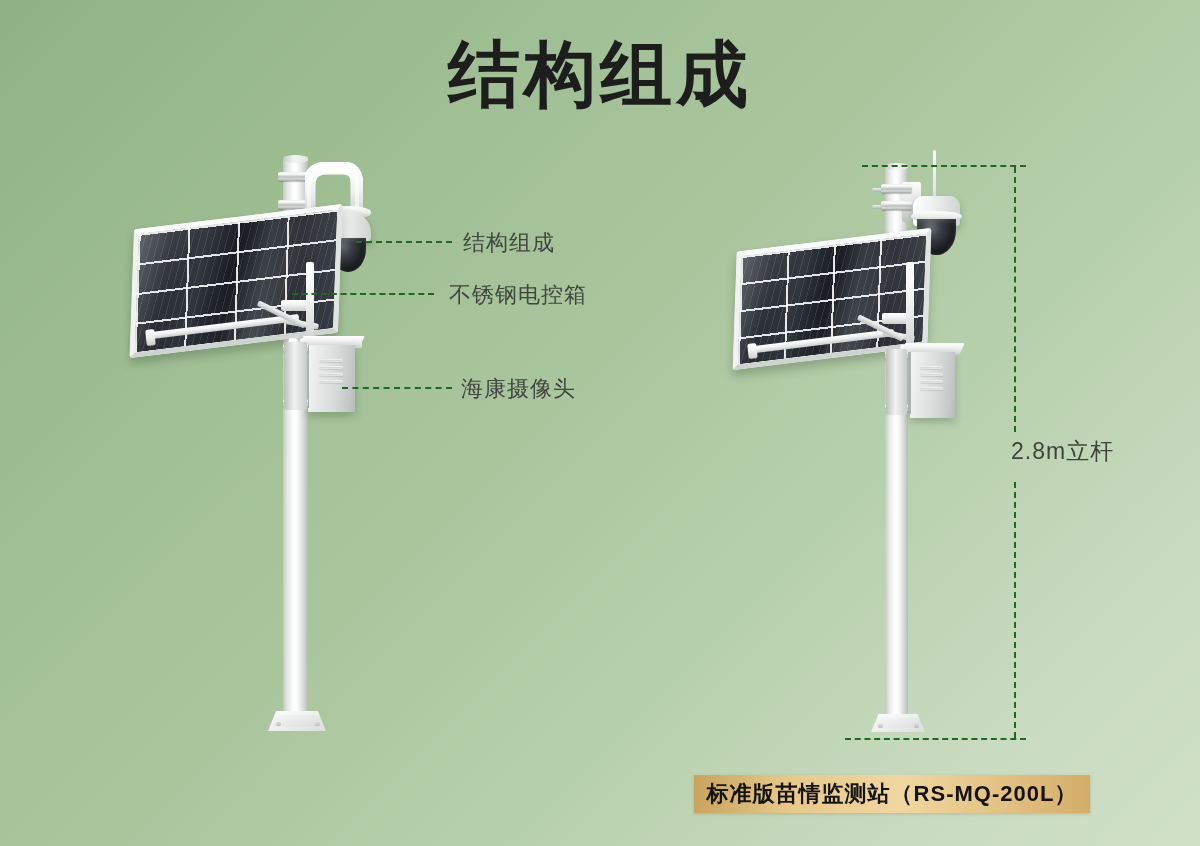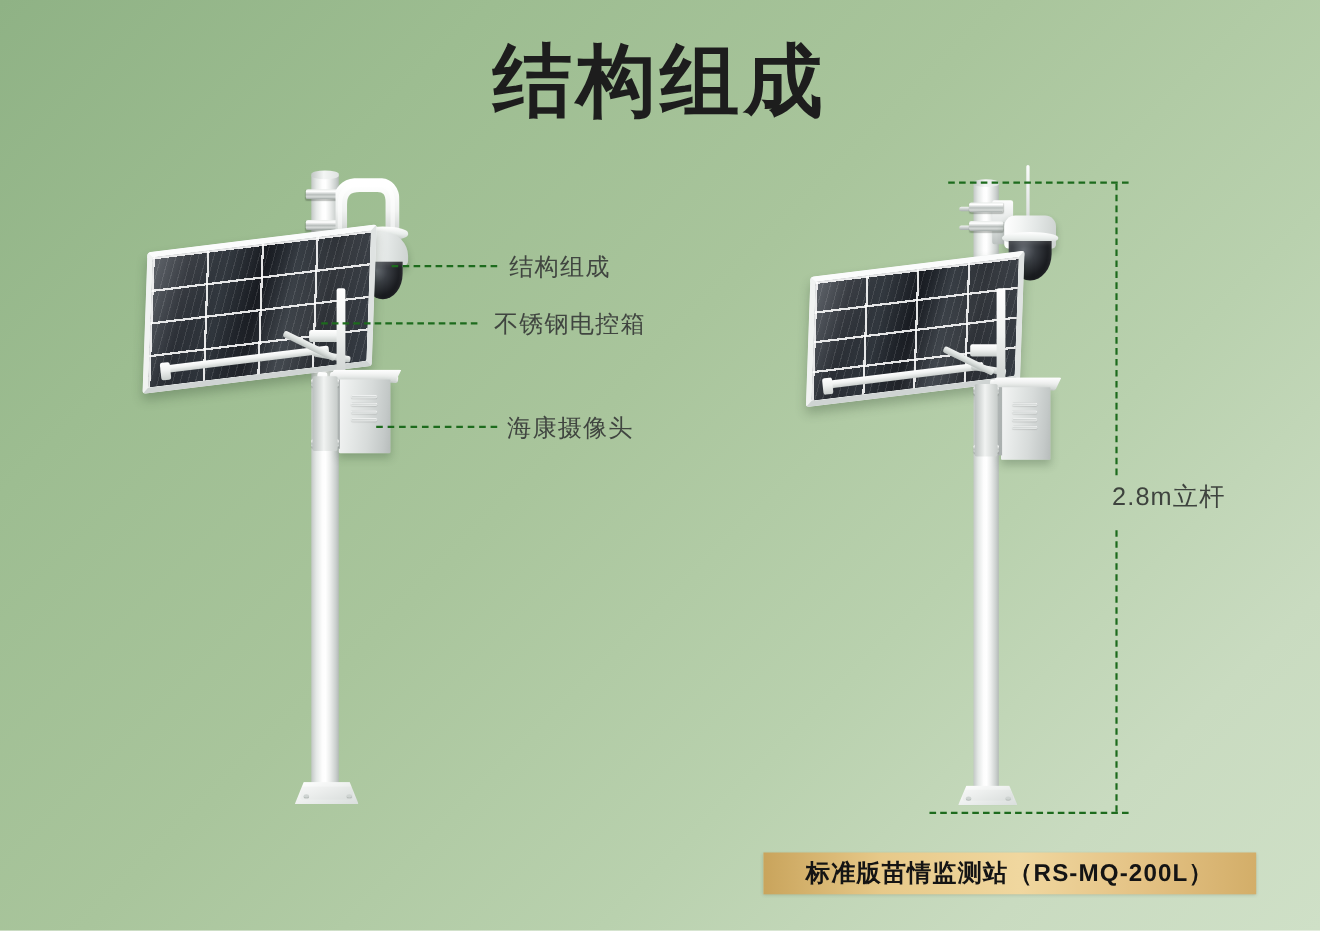--- a/index.html
+++ b/index.html
@@ -306,15 +306,15 @@
   <div class="leader" style="left:342px; top:387px; width:110px;"></div>
   <div class="callout-label" style="left:461px; top:374px;">海康摄像头</div>
 
   <div class="dim-line" style="left:862px; top:165px; width:164px;"></div>
   <div class="dim-line" style="left:845px; top:738px; width:181px;"></div>
   <div class="dim-vline" style="left:1014px; top:167px; height:265px;"></div>
   <div class="dim-vline" style="left:1014px; top:482px; height:256px;"></div>
   <div id="dimension-label" style="left:963px; top:436px;margin-left:48px;">2.8m立杆</div>
 
 
-  <div class="caption-bar" style="left:694px; top:775px; width:448px;">标准版苗情监测站（RS-MQ-200L）</div>
+  <div class="caption-bar" style="left:694px; top:775px; width:396px;">标准版苗情监测站（RS-MQ-200L）</div>
 
 </div>
 
 </body></html>

